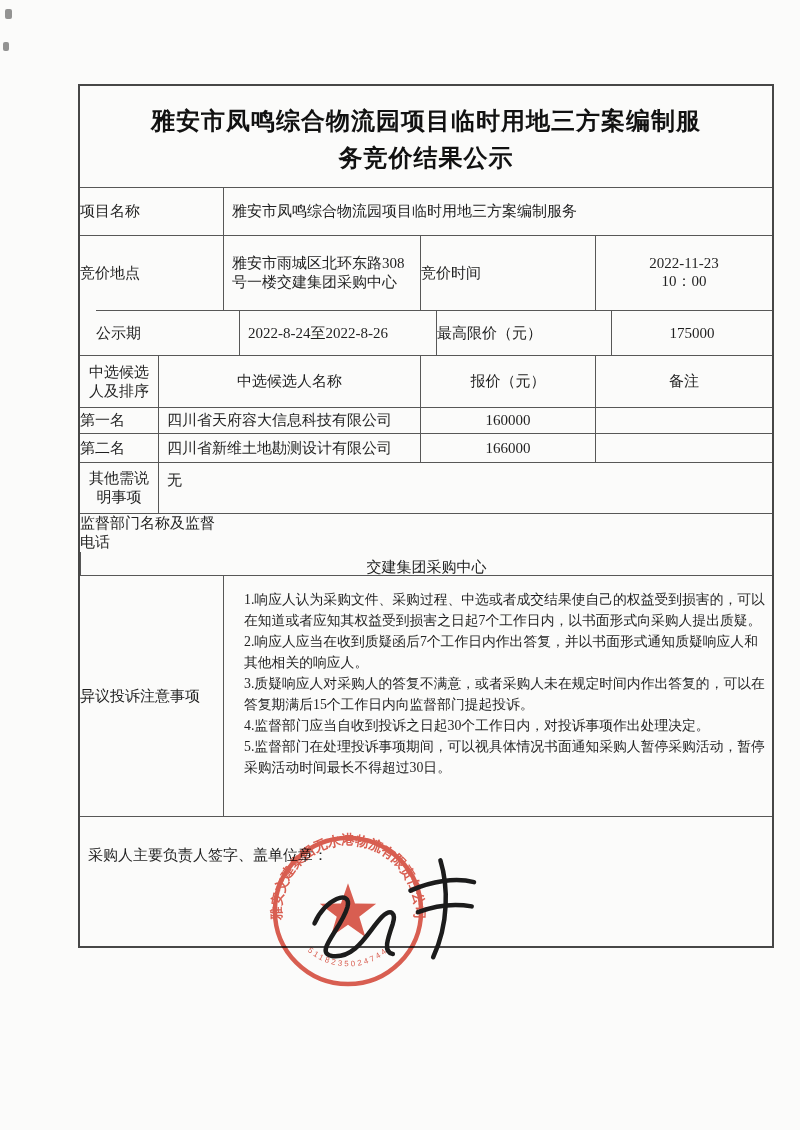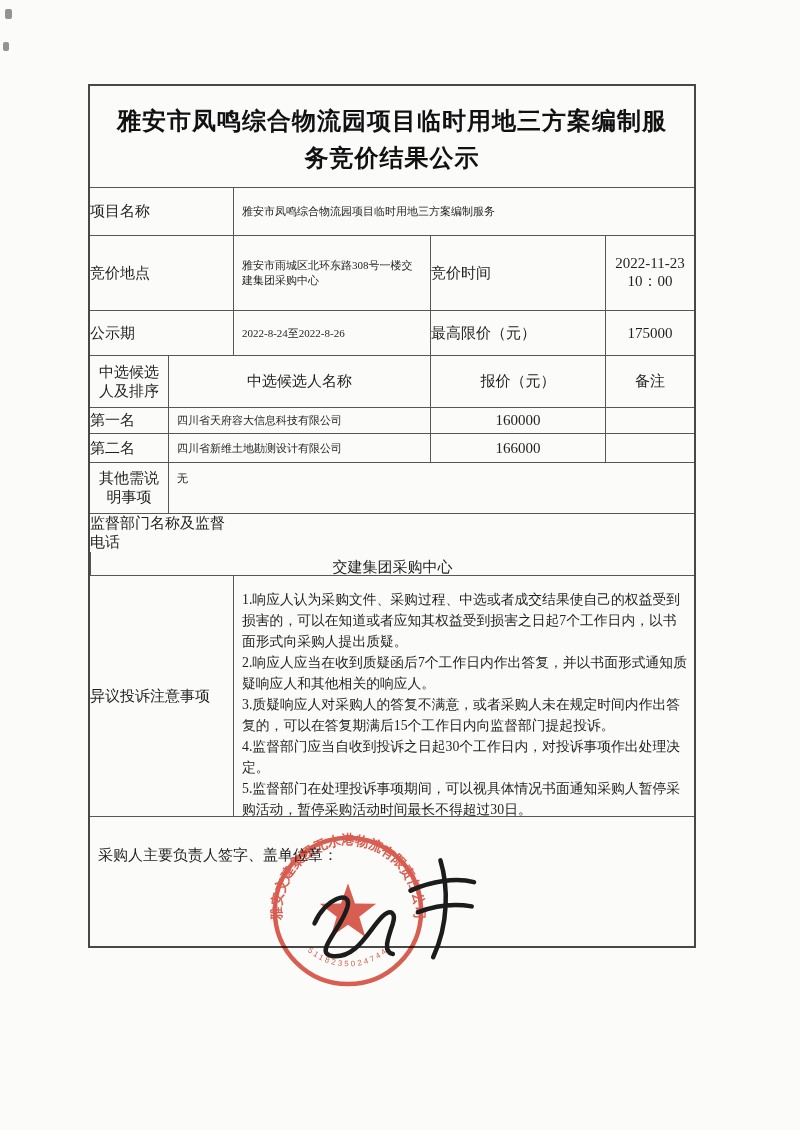--- a/index.html
+++ b/index.html
@@ -10,64 +10,64 @@
     font-family: "Liberation Serif", "DejaVu Serif", serif;
     color: #1f1f1f;
     overflow: hidden;
   }
   .speck { position:absolute; background:#5a5a5a; opacity:.65; border-radius:2px; }
   #speck1 { left:5px; top:9px; width:7px; height:10px; }
   #speck2 { left:3px; top:42px; width:6px; height:9px; }
 
   .doc-table {
     position: absolute;
-    left: 88px; top: 84px;
-    width: 608px; height: 864px;
+    left: 78px; top: 84px;
+    width: 696px; height: 864px;
     border: 2px solid #474747;
     display: flex;
     flex-direction: column;
     background: transparent;
   }
   .row { display: flex; flex-direction: row; border-top: 1.5px solid #575757; }
   .row:first-child { border-top: none; }
   .cell { border-left: 1.5px solid #575757; display:flex; align-items:center; overflow:hidden; }
   .cell:first-child { border-left: none; }
 
   .r-title  { height: 101px; }
   .r1 { height: 48px; }
   .r2 { height: 57px; }
   .r3 { height: 75px; }
-  .r4 { height: 45px; }
+  .r4 { height: 45px; margin-left: 16px; }
   .r5 { height: 52px; }
   .r6 { height: 26px; }
   .r7 { height: 29px; }
   .r8 { height: 51px; }
   .r9 { height: 62px; flex-direction: column; }
   .r10 { height: 241px; }
   .r11 { height: 77px; }
 
   .w-label  { width: 143px; }   
   .w-rank   { width: 78px; }    
   .w-c2     { width: 197px; }   
   .w-c2b    { width: 262px; }   
   .w-c3     { width: 175px; }   
   .w-c4     { flex: 1; }        
-  .w-rest   { flex: 1; }
+  .w-rest   { flex: 1; padding-left: 12px; }
 
   .title-cell { width:100%; align-items:flex-start; justify-content:center; }
   .doc-title {
     width: 560px; margin: 16px auto 0;
     font-family: "Liberation Sans", "DejaVu Sans", sans-serif;
     font-weight: bold; font-size: 24px; line-height: 37px;
     letter-spacing: 1px; text-align: center; color:#111;
   }
 
   .lbl { padding-right: 4px; font-size: 15px; }
   .lbl-center { justify-content:center; text-align:center; padding:0 4px; font-size:15px; }
-  .val { padding-left: 8px; padding-right: 13px; font-size: 11px; }
+  .val { padding-left: 8px; padding-right: 13px; font-size: 15px; }
   .val-center { justify-content:center; text-align:center; padding:0 2px; font-size:15px; }
   .pre { white-space: pre-line; }
 
   .stack { flex-direction: column; align-items: stretch; padding:0; }
   .sub { flex:1; display:flex; align-items:center; justify-content:center; font-size:15px; }
   .sub + .sub { border-top: 1.5px solid #575757; }
   .sub-a { flex: 0 0 30px; }
   .sub-b { flex: 1; }
 
   .notice-cell { align-items: stretch; }

